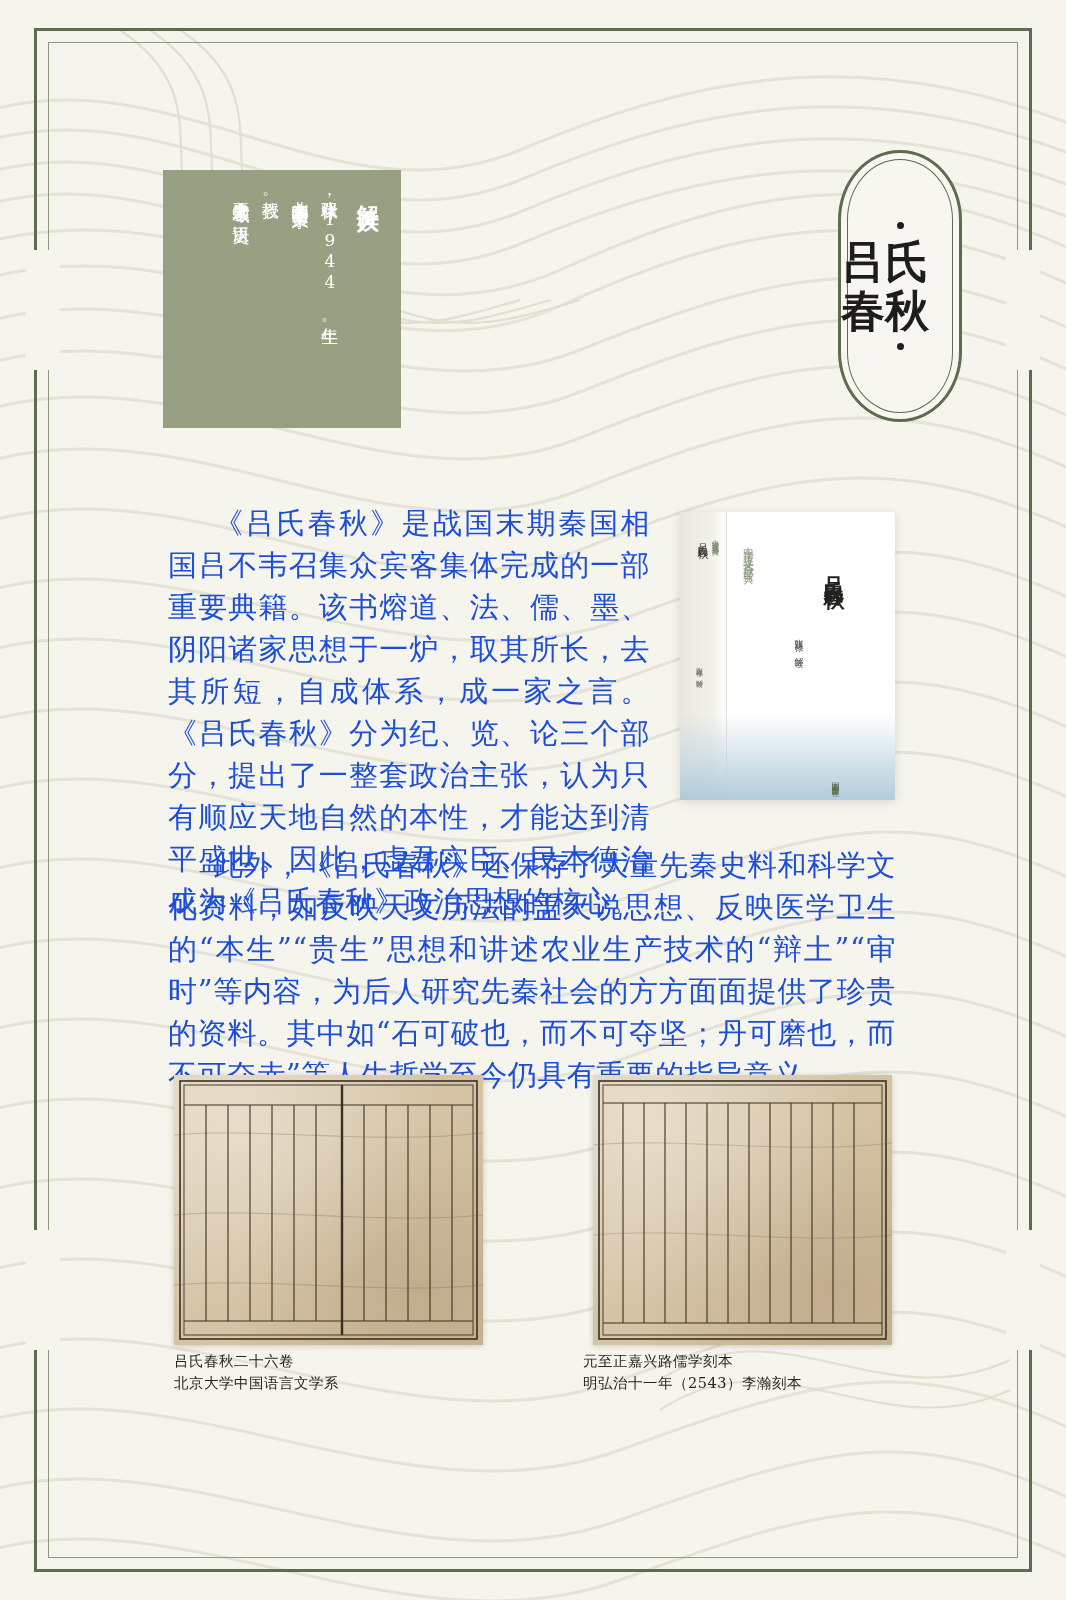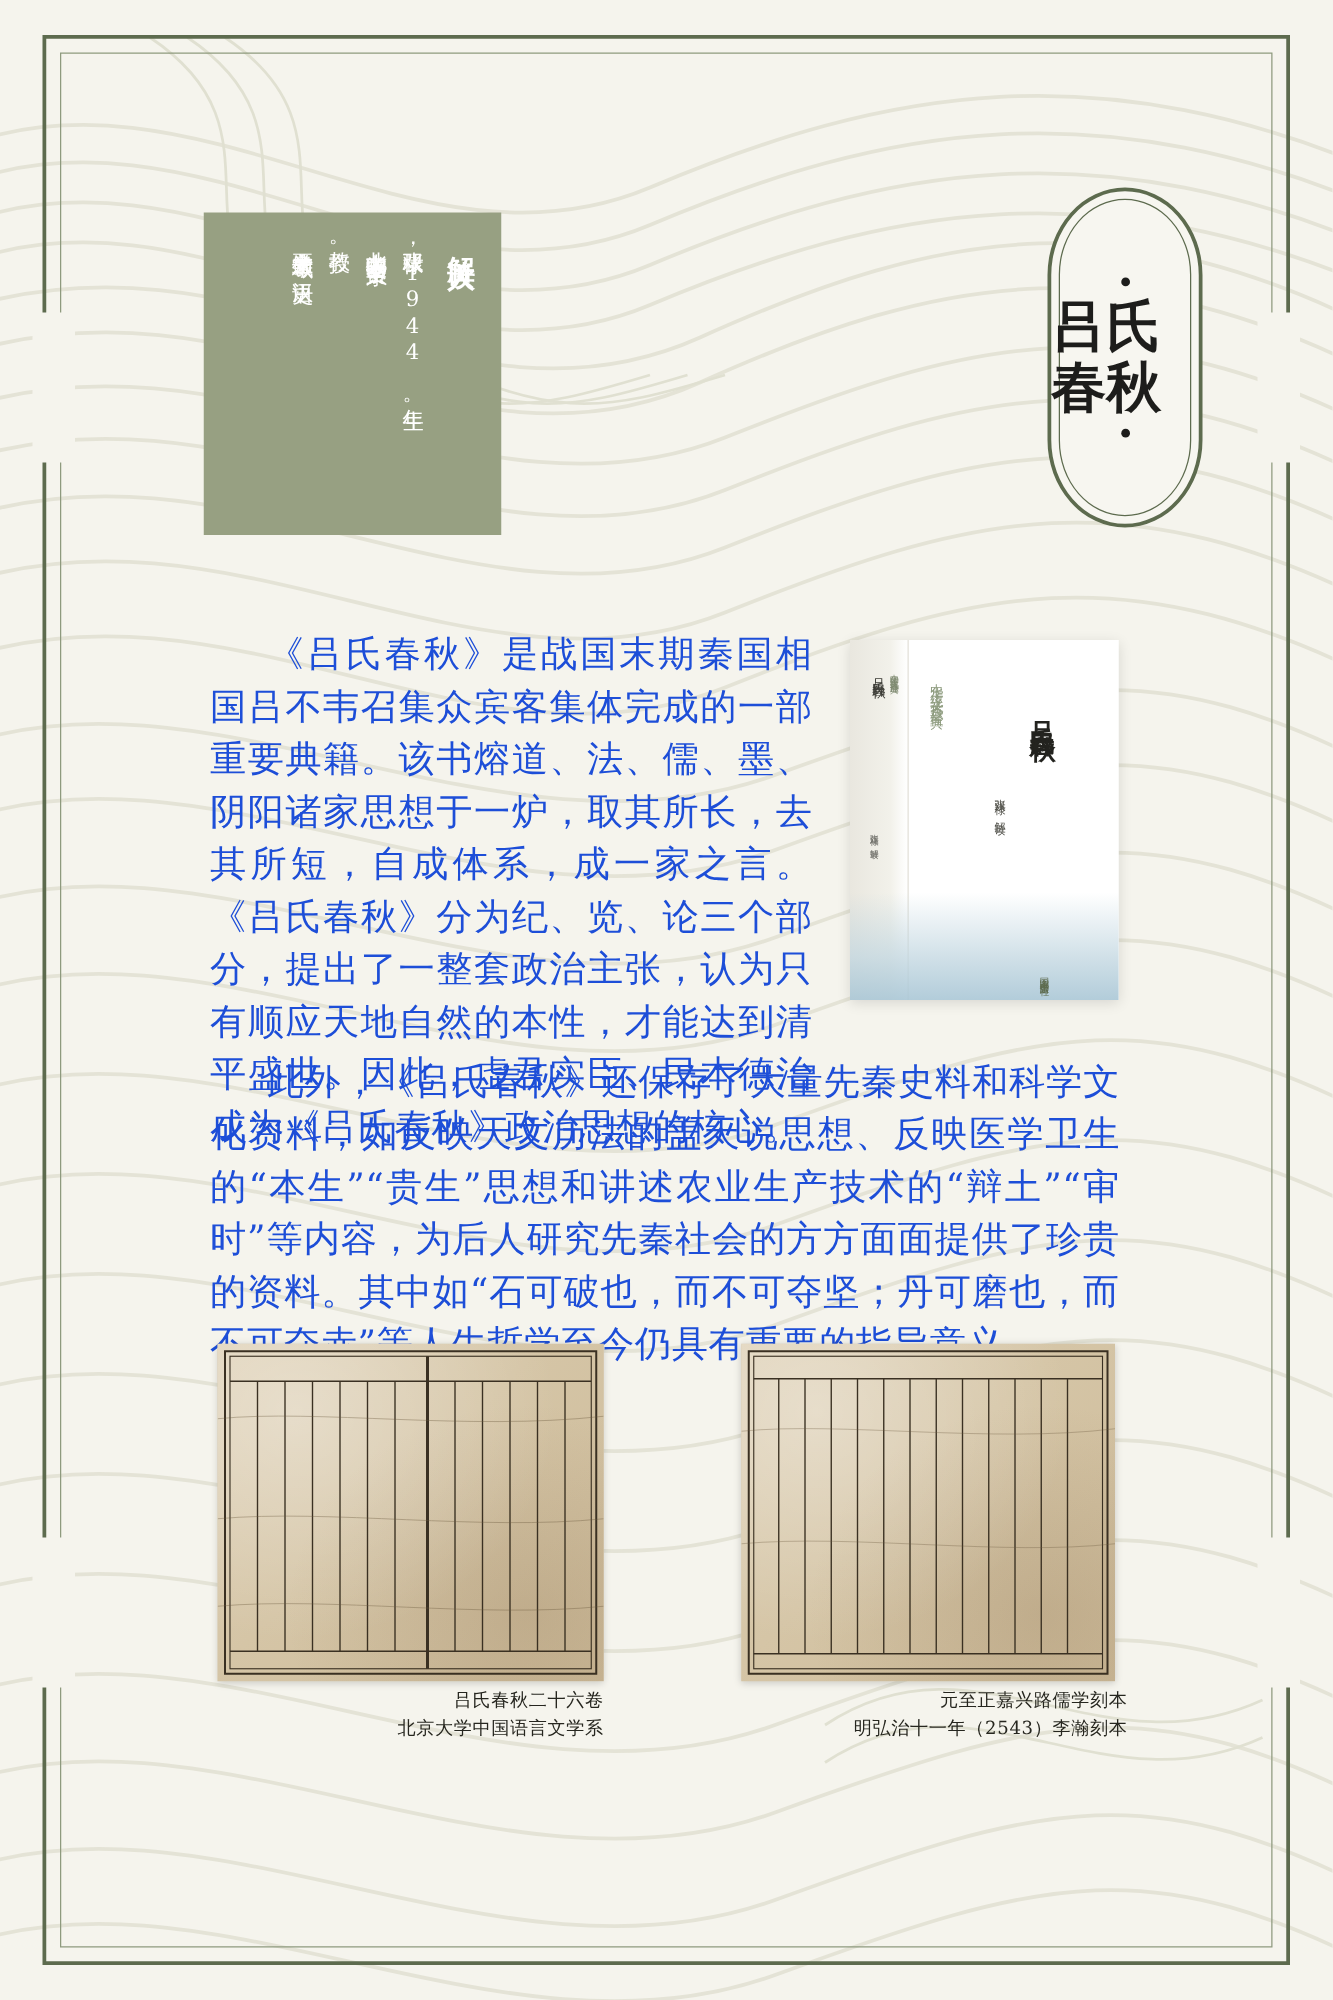--- a/index.html
+++ b/index.html
@@ -288,21 +288,21 @@
     inset: 0;
   }
 
   
   .caption {
     position: absolute;
     font-family: "DejaVu Serif", "Liberation Serif", serif;
     font-size: 14.5px;
     line-height: 22px;
     color: #26261f;
-    text-align: right;
+    text-align: left;
     letter-spacing: 0.5px;
   }
   .caption.c1 { left: 174px; top: 1350px; width: 309px; }
   .caption.c2 { left: 583px; top: 1350px; width: 319px; }
 </style>
 </head>
 <body>
 
 <div id="page">
 

